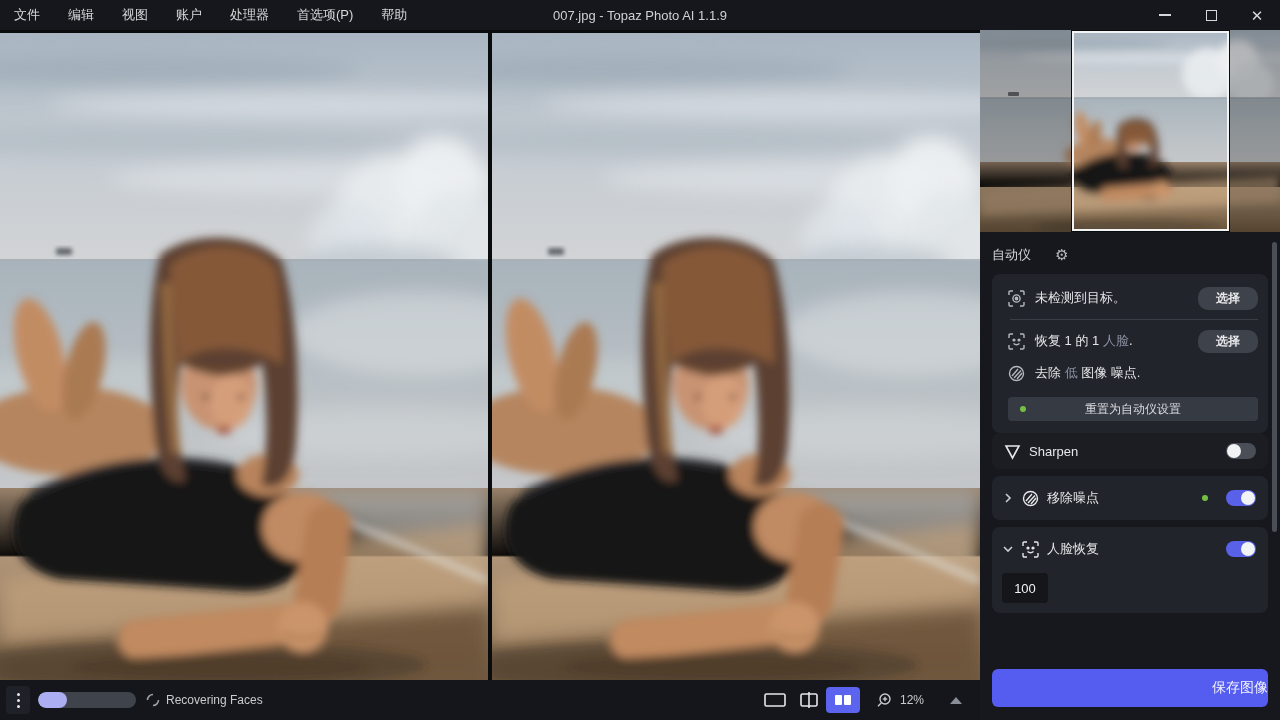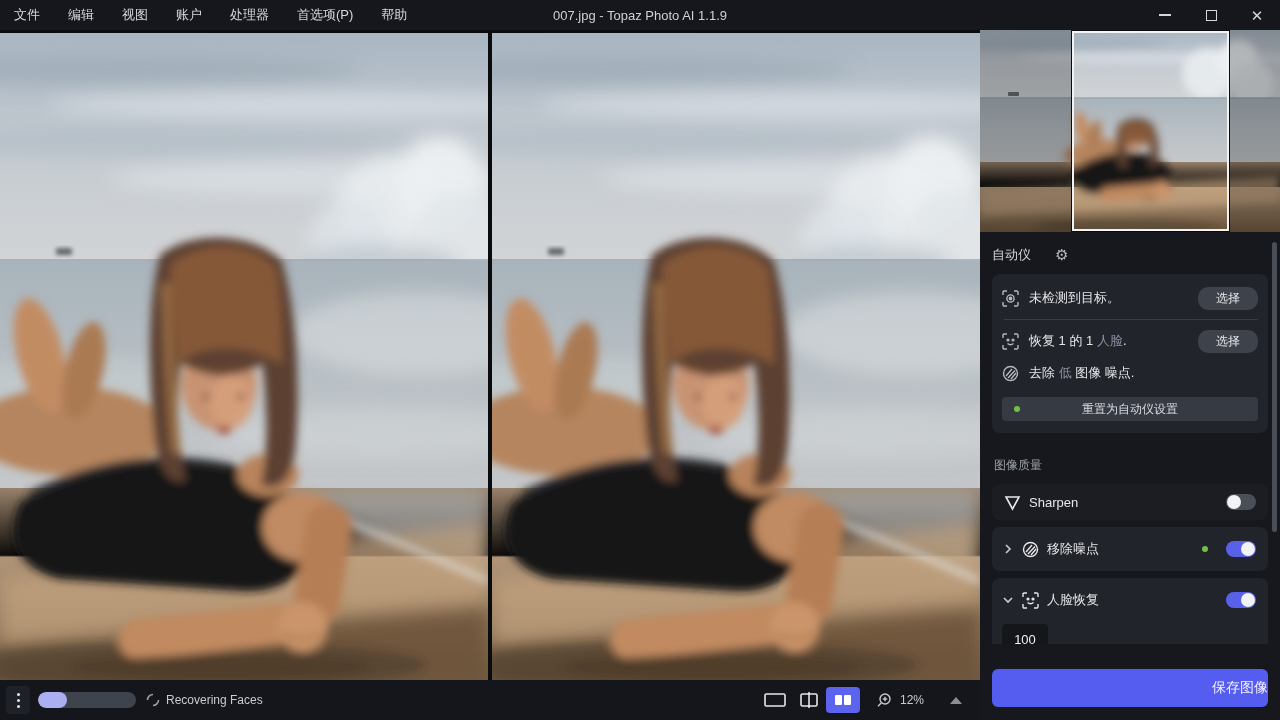--- a/index.html
+++ b/index.html
@@ -35,28 +35,28 @@
     border:2px solid #f2f3f4; outline:1px solid #0a0b0d; }
 
   .settings { position:absolute; left:0; top:202px; width:300px; height:412px; padding:14px 12px 0 12px; overflow:hidden; }
   .scrollbar { position:absolute; right:3px; top:212px; width:5px; height:290px; border-radius:3px; background:#4a4e57; }
 
   .ap-header { display:flex; align-items:center; gap:24px; margin-bottom:10px; }
   .ap-title { font-size:13px; color:#d2d4d8; }
   .gear { font-size:15px; color:#b4b8bf; }
 
   .card { background:#22242b; border-radius:8px; }
-  .ap-card { padding:12px 10px 12px 10px; }
+  .ap-card { padding:12px 10px 12px 16px; }
   .ap-row { display:flex; align-items:center; gap:10px; min-height:24px; }
   .ap-row + .ap-row { margin-top:8px; }
   .ap-text { font-size:13px; color:#e4e5e8; flex:1; white-space:nowrap; }
   .ap-muted { color:#8d93a4; }
   .ap-divider { height:1px; background:#3a3d45; margin:9px 0 9px 2px; }
   .pill-btn { background:#3e424b; border:none; border-radius:10px; color:#e8e9ea;
-    font-size:12px; padding:3px 18px; font-family:inherit; }
+    font-size:12px; padding:3px 18px; font-family:inherit;font-weight:bold; }
   .reset-btn { margin-top:12px; width:100%; height:24px; background:#363a42; border:none; border-radius:4px;
     color:#dadbe0; font-size:12px; position:relative; font-family:inherit; }
   .reset-dot { position:absolute; left:12px; top:9px; width:6px; height:6px; border-radius:50%; background:#74c044; }
 
   .section-label { font-size:12px; color:#9aa0a8; margin:24px 0 10px 2px; }
 
   .filter-card { margin-bottom:7px; }
   .filter-head { display:flex; align-items:center; gap:8px; height:44px; padding:0 12px 0 10px; }
   .filter-head.slim { height:36px; }
   .filter-title { font-size:13px; color:#e6e7ea; flex:1; }
@@ -297,21 +297,20 @@
           <path d="M4,11 L10,4 M6,13 L13,5.5 M9,14 L14,8"></path>
         </svg>
         <span class="ap-text"><span>去除 </span><span class="ap-muted">低</span><span> 图像 噪点.</span></span>
       </div>
       <button class="reset-btn">
         <span class="reset-dot"></span>
         <span>重置为自动仪设置</span>
       </button>
     </div>
 
-    <div class="section-label">图像质量</div>
 
     <div class="card dark filter-card">
       <div class="filter-head slim">
         <svg class="icon16" viewBox="0 0 17 17" fill="none" stroke="#e6e7ea" stroke-width="1.6" style="margin-left:2px">
           <path d="M2,3 H15 L8.5,15 Z"></path>
         </svg>
         <span class="filter-title">Sharpen</span>
         <span class="toggle off">
             <span class="knob"></span>
           </span>

